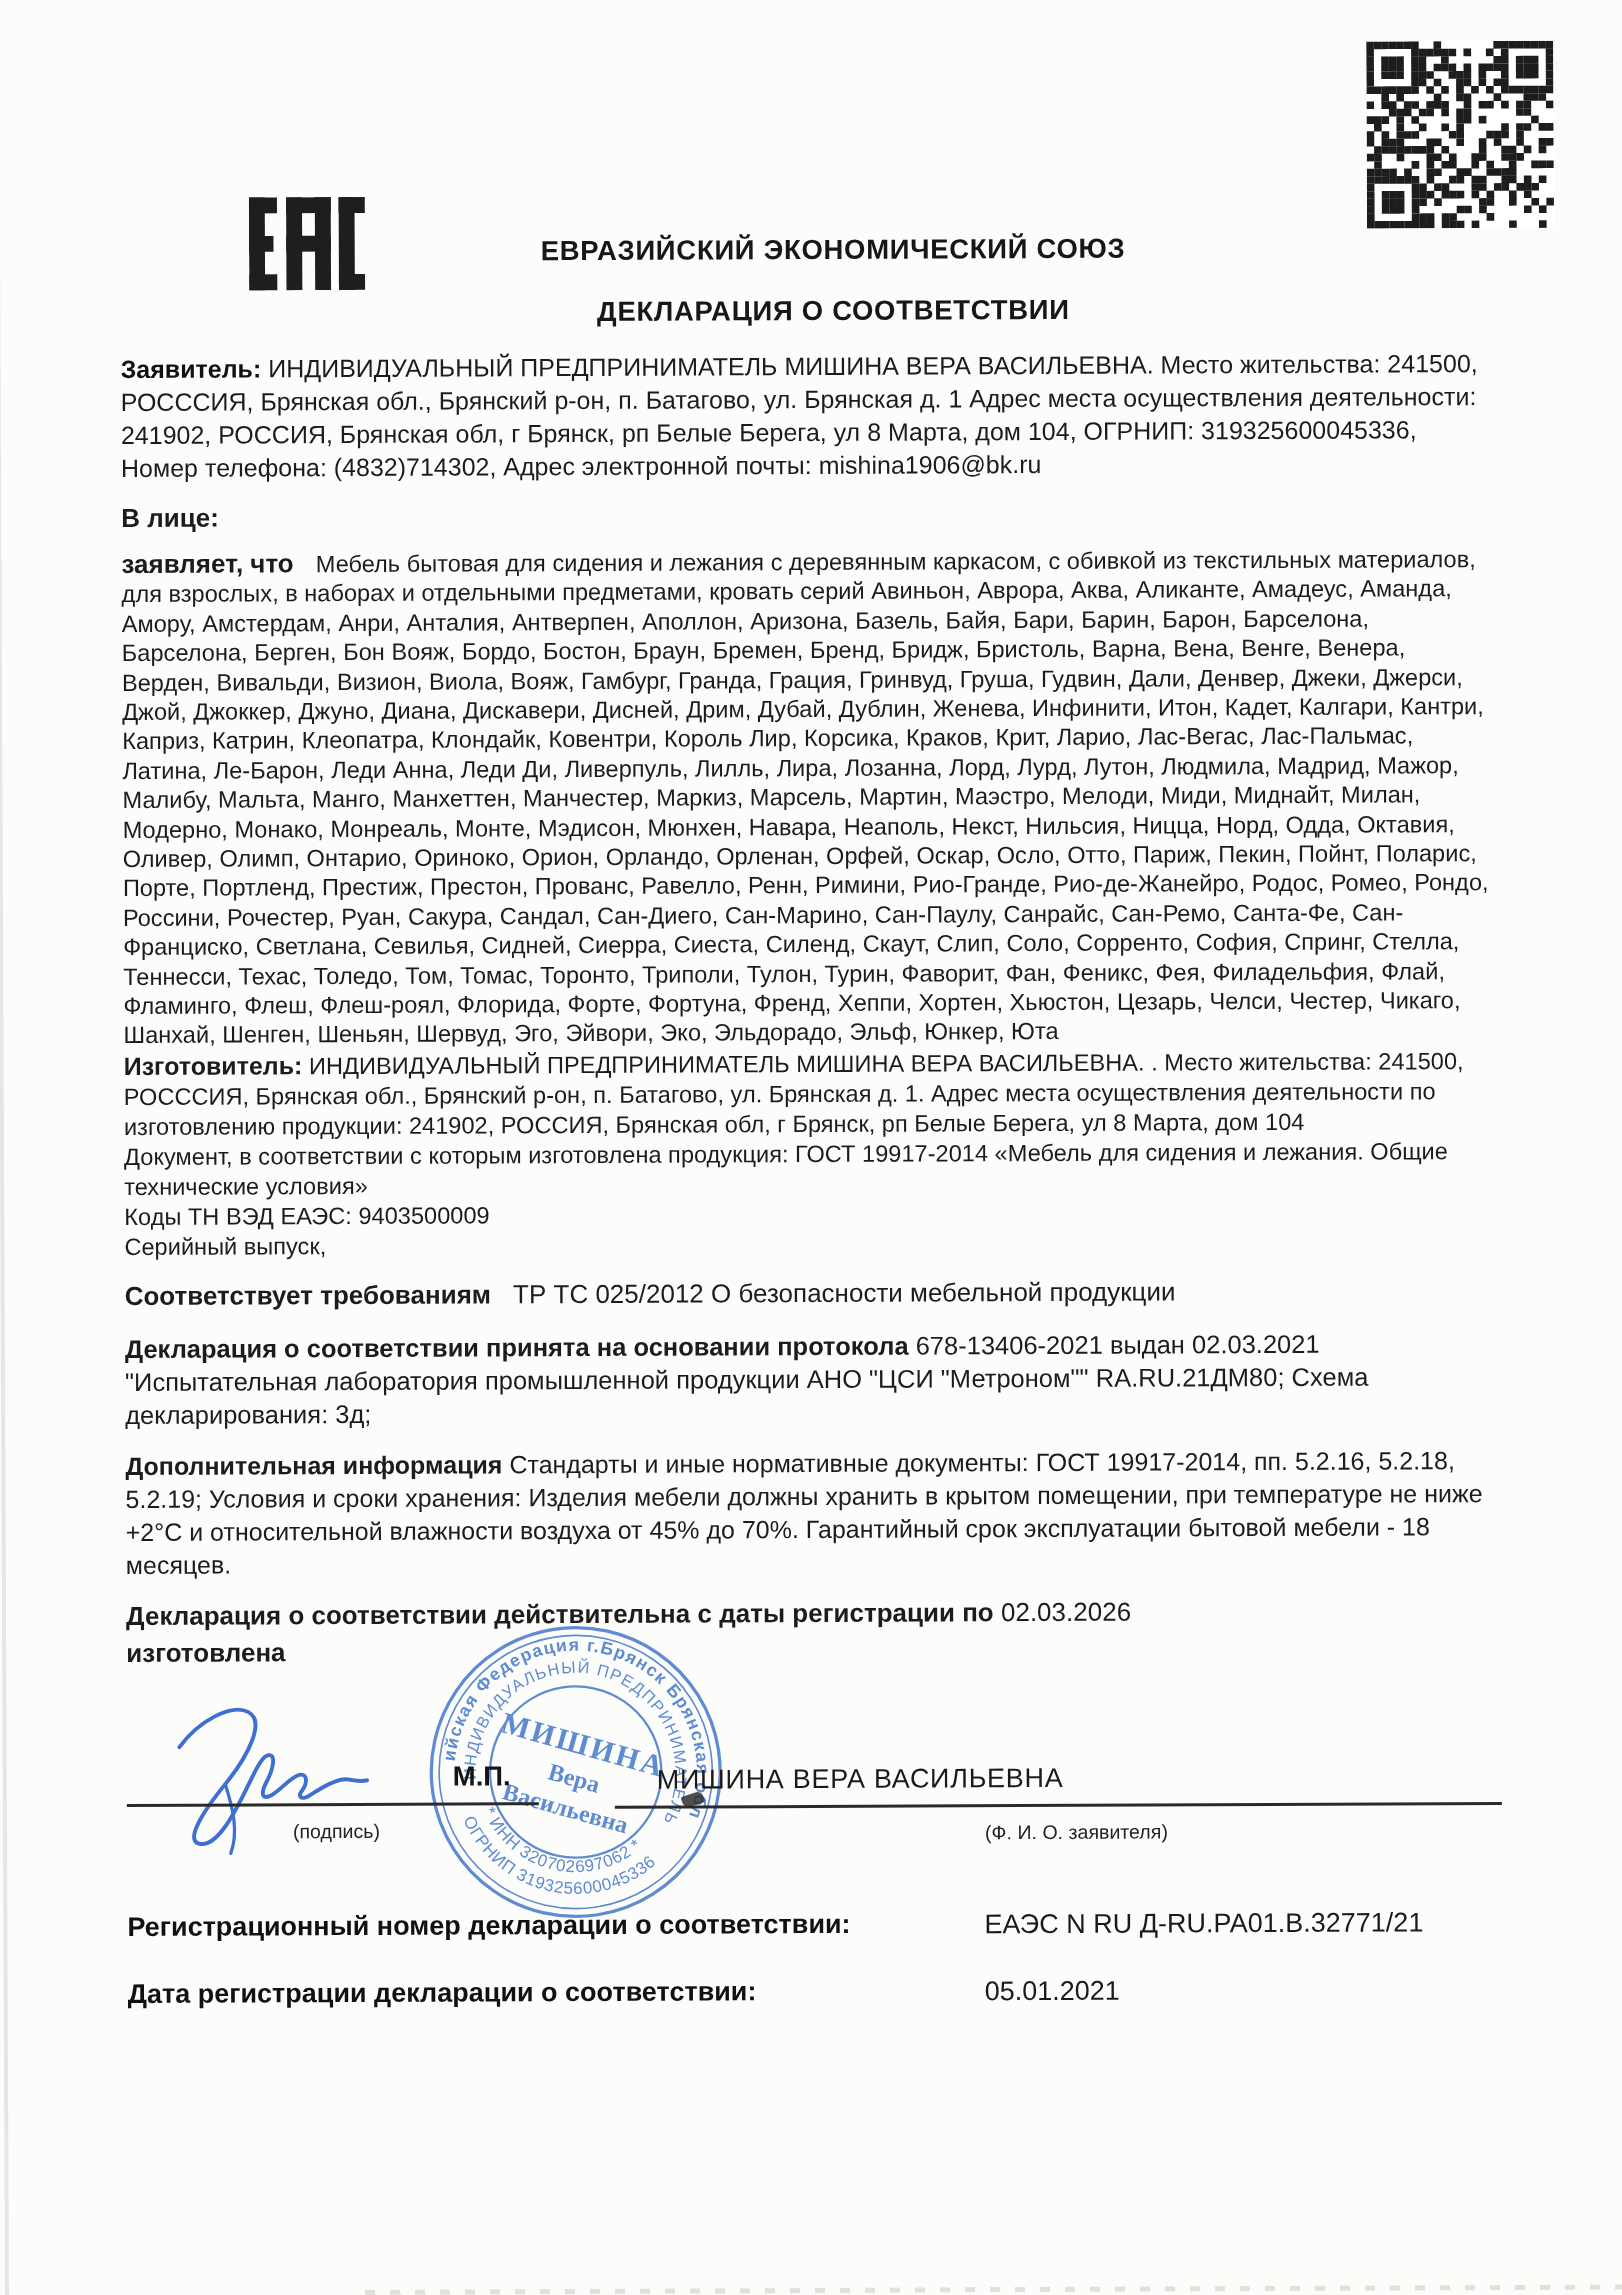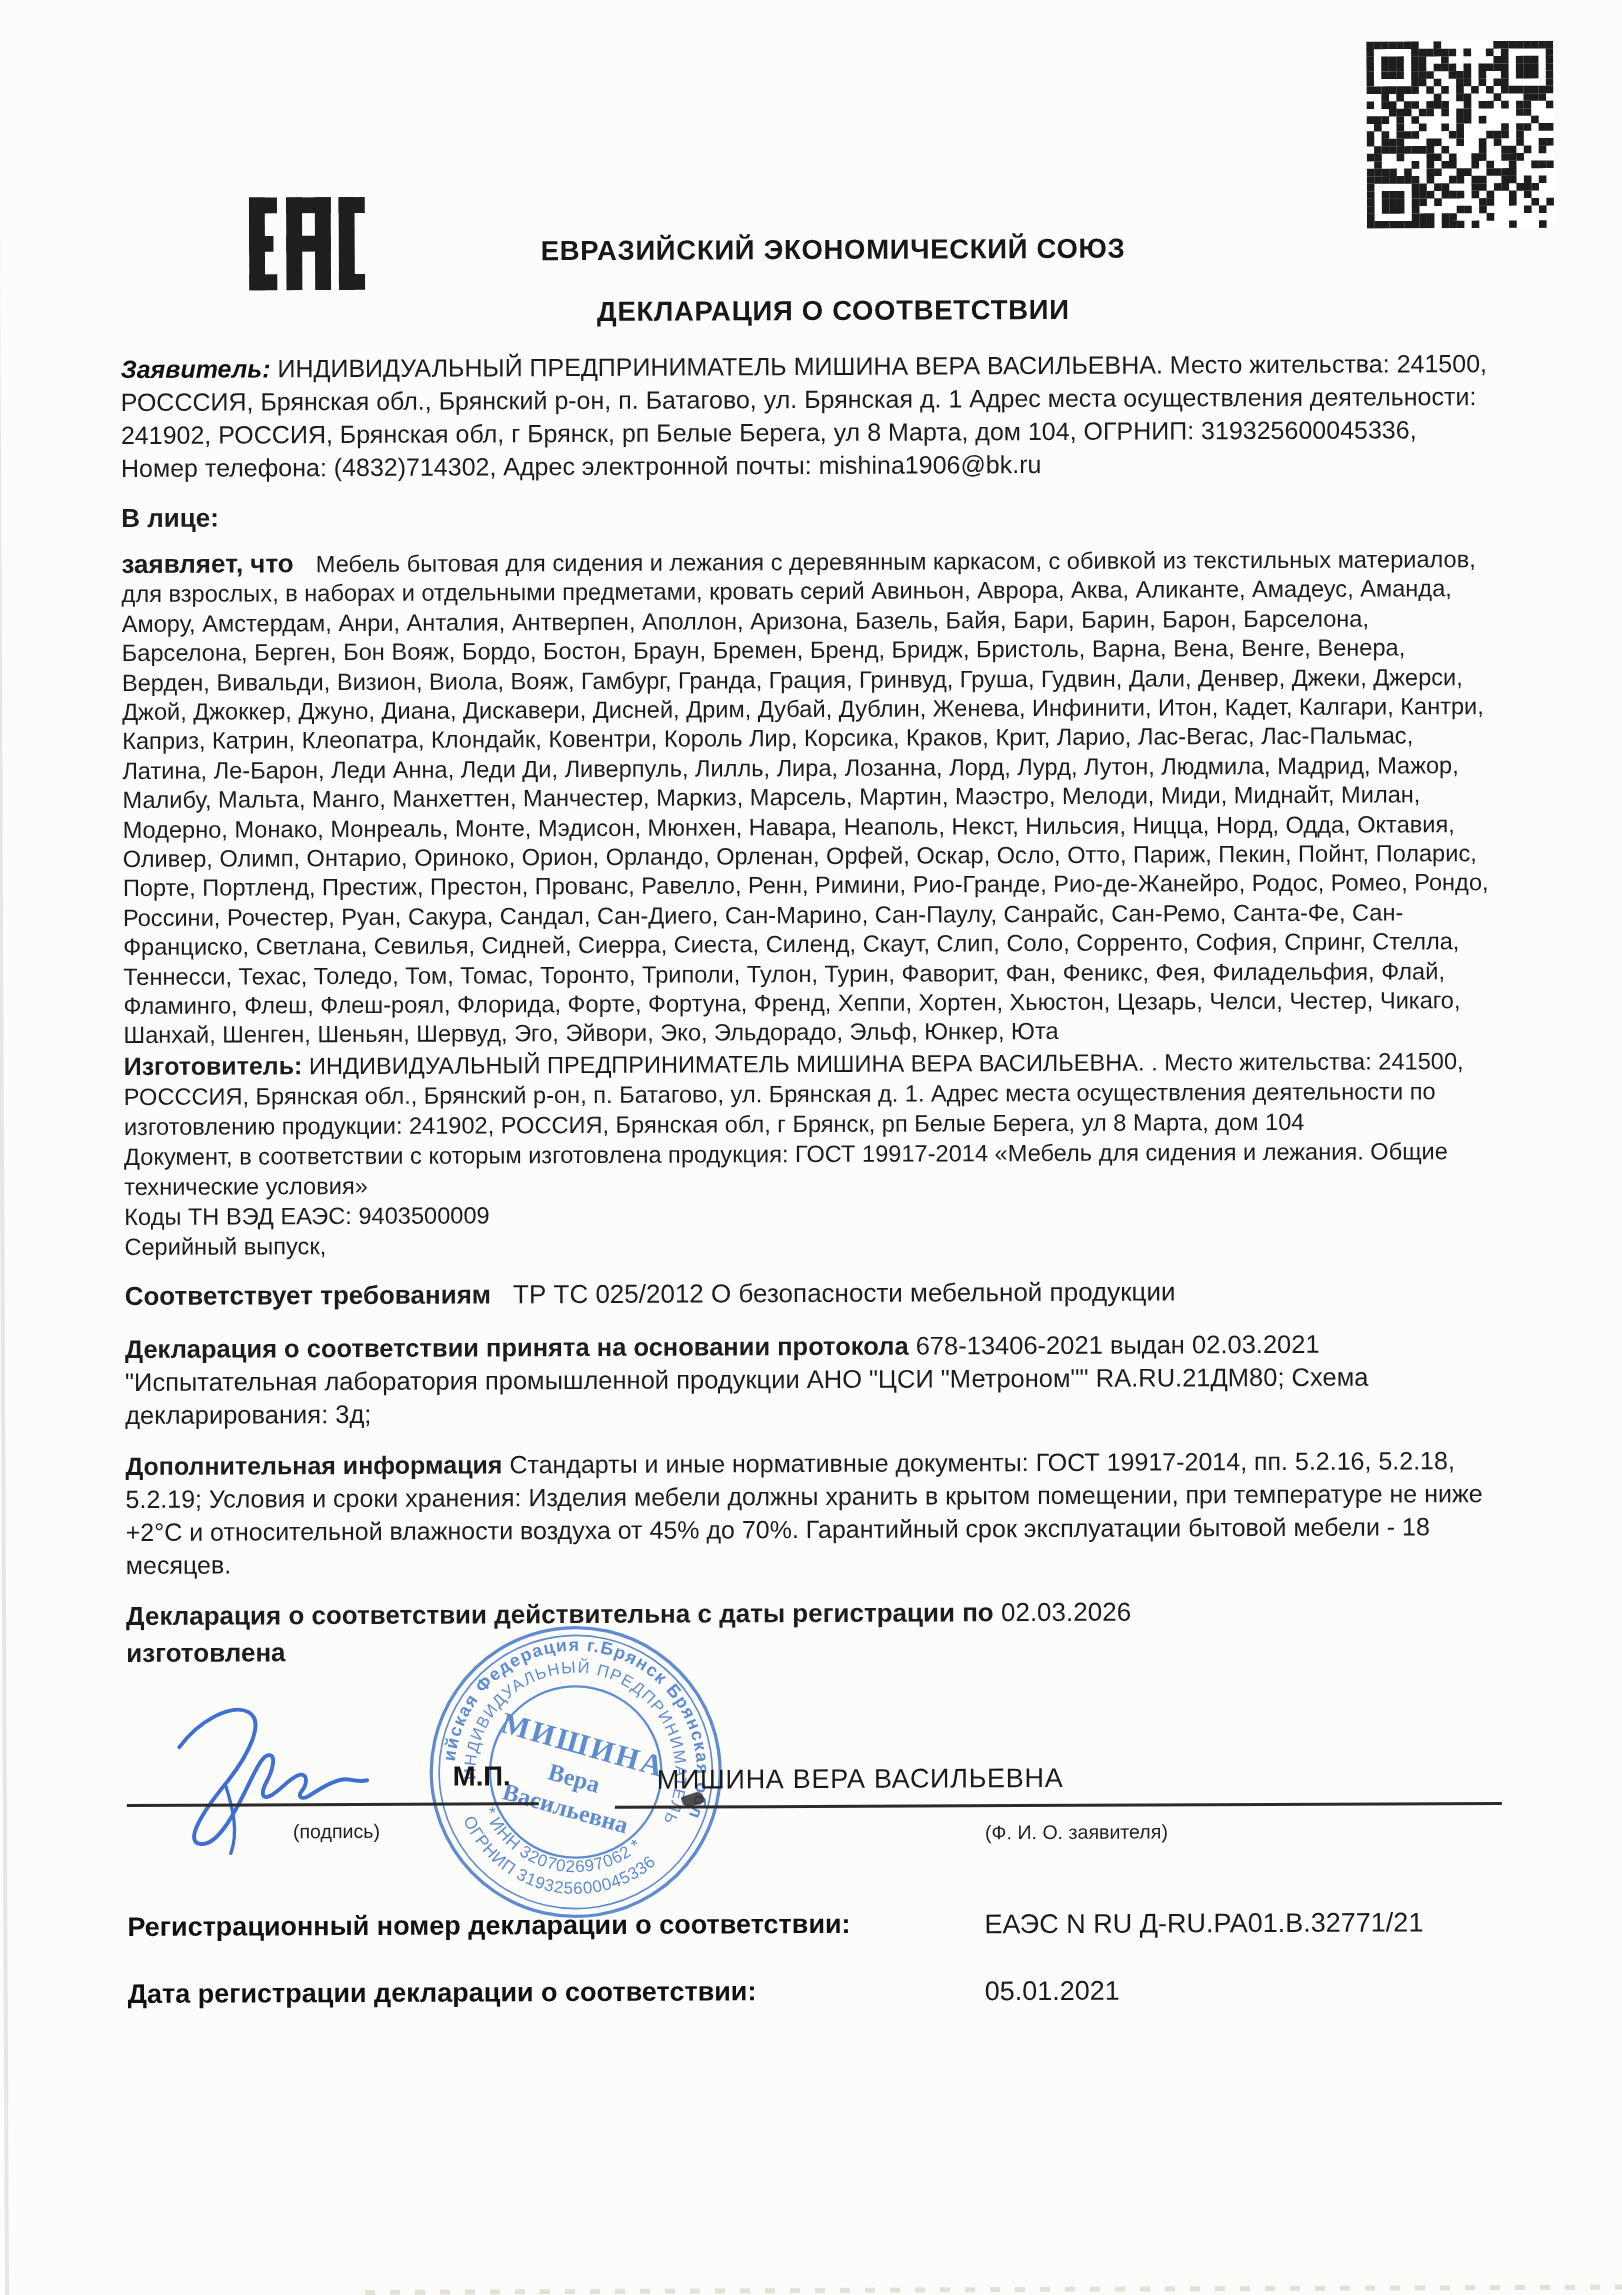--- a/index.html
+++ b/index.html
@@ -19,21 +19,21 @@
   .eac-logo{position:absolute;left:253px;top:192px;width:116px;height:99px;}
   .qr{position:absolute;left:1371px;top:44px;width:187px;height:187px;background:#fff;}
   .titles{position:absolute;left:281px;top:234px;width:1112px;text-align:center;}
   .title-line{font-weight:bold;font-size:27.5px;letter-spacing:0.7px;color:#171717;}
   .title-line + .title-line{margin-top:29px;}
   
   .content{
     position:absolute;left:124px;top:350px;width:1377px;
   }
   .para{font-size:25px;line-height:33px;text-align:left;}
-  .para b, .blabel{font-weight:bold;color:#111;font-style:italic;}
+  .para b, .blabel{font-weight:bold;color:#111;}
   .small{font-size:23.6px;line-height:30px;}
   .list-para{font-size:23.6px;line-height:29.4px;margin-top:15.7px;}
   .vlice{margin-top:18.3px;font-size:26px;font-weight:bold;}
   .gap-label{padding-right:22px;}
   .conformity{margin-top:18.3px;font-size:26px;line-height:33px;}
   .basis{margin-top:19.6px;font-size:25.5px;line-height:33px;}
   .additional{margin-top:18.3px;font-size:25px;line-height:33px;}
   .validity{margin-top:15.7px;font-size:26px;line-height:37px;}
   
   .sig-line{position:absolute;background:#2a2a2a;height:3.3px;}

